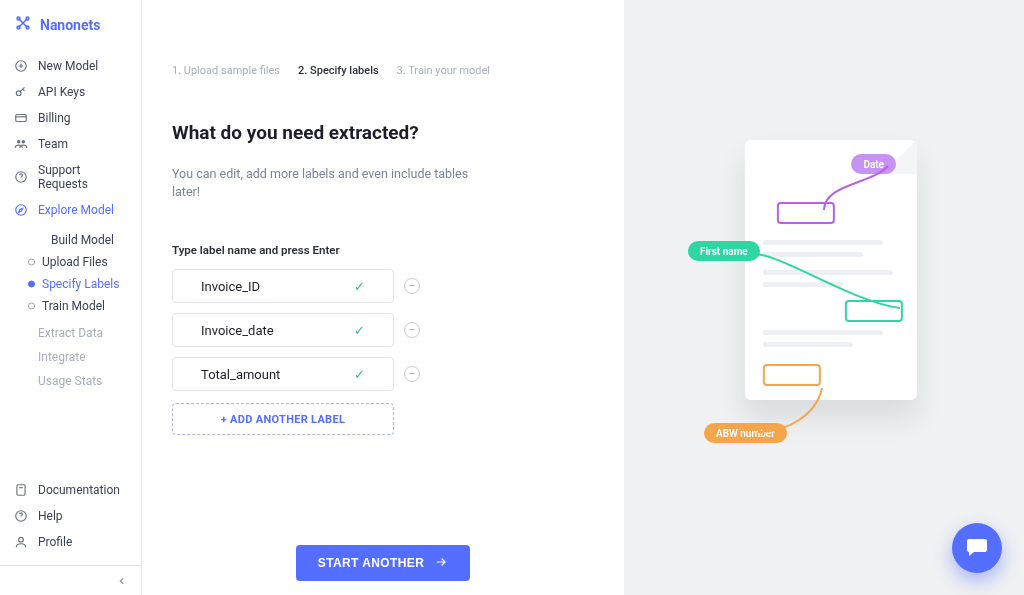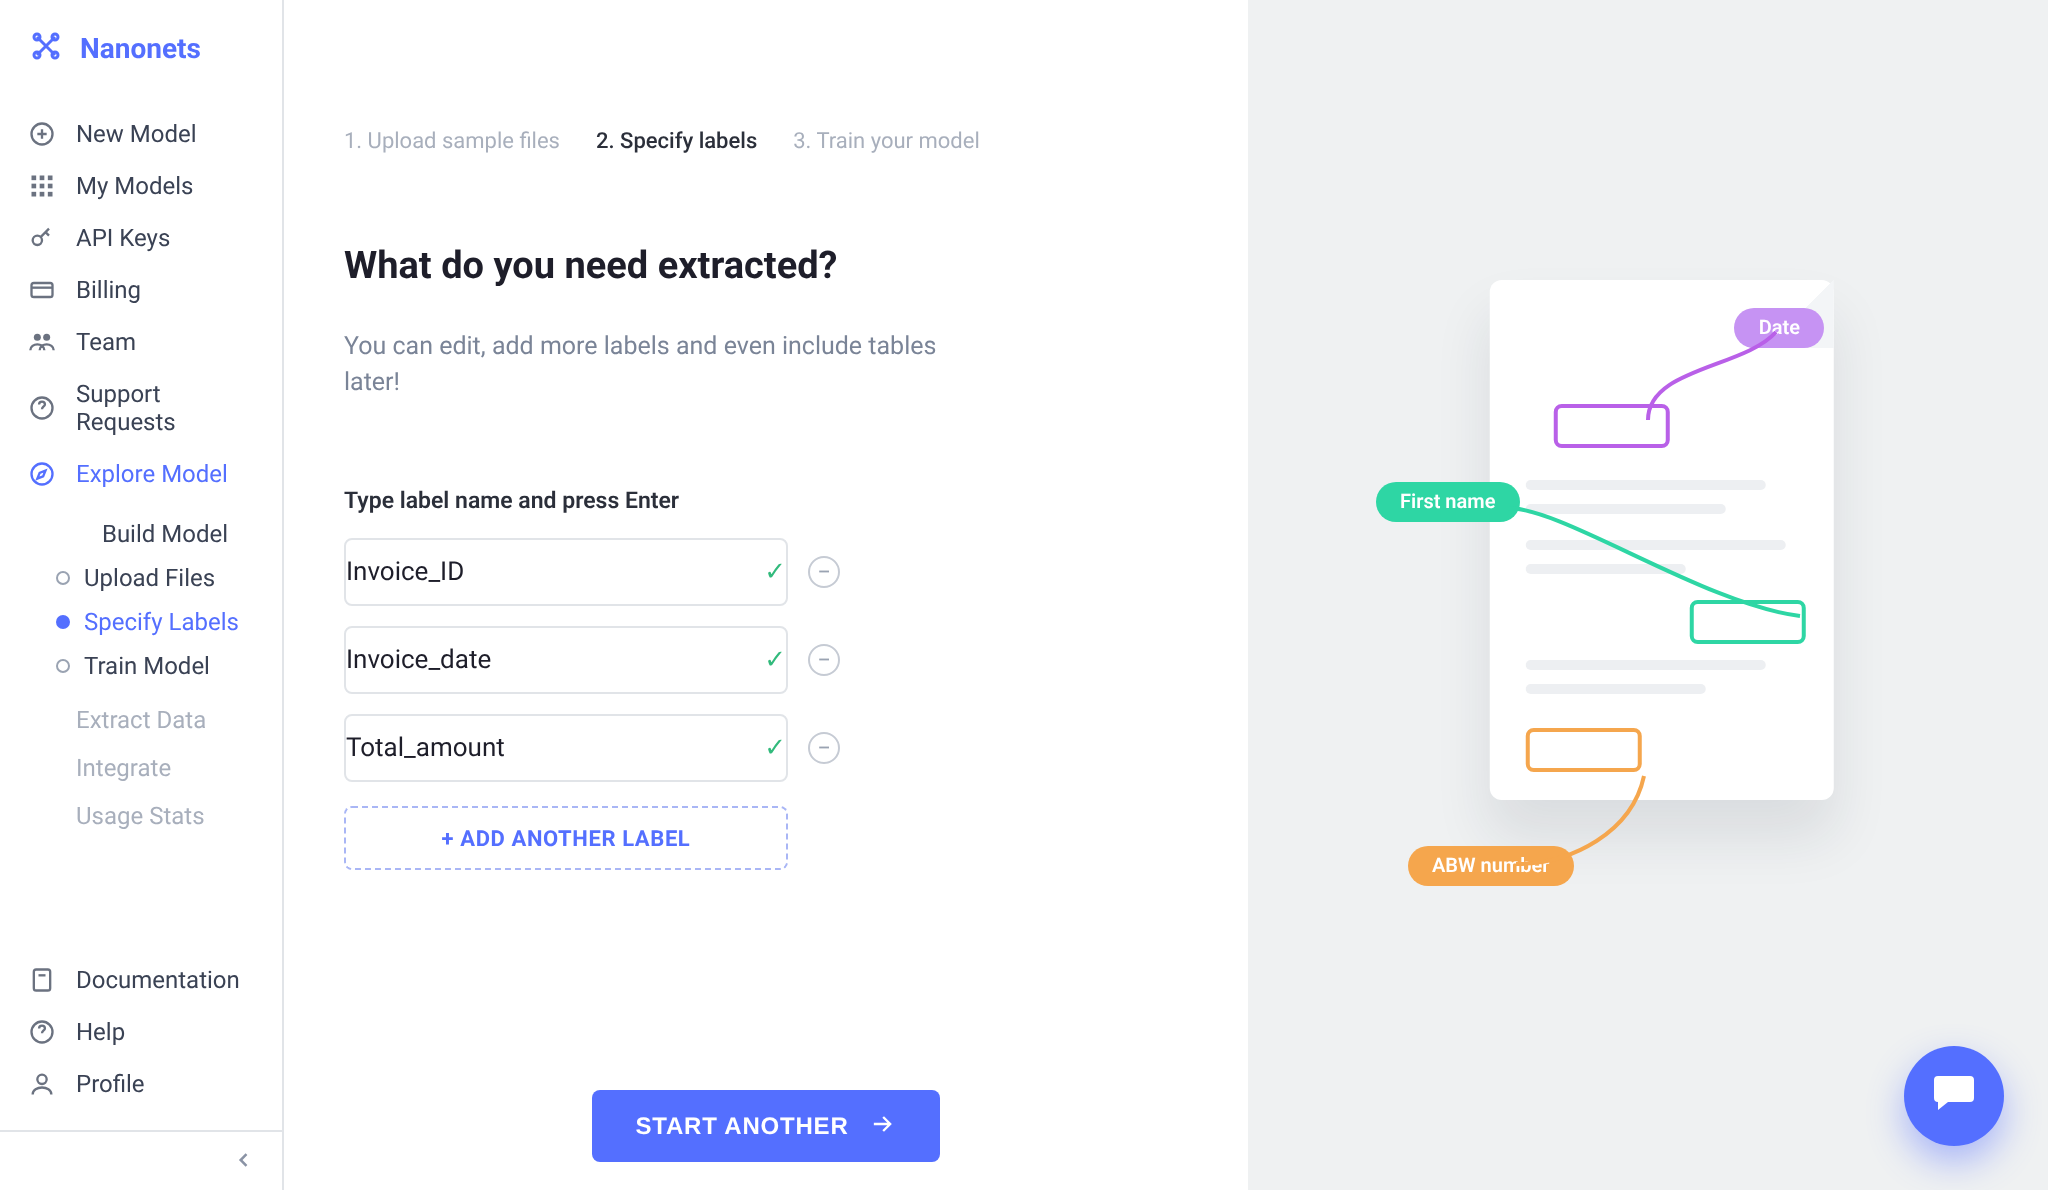--- a/index.html
+++ b/index.html
@@ -110,21 +110,21 @@
   .field-label { font-size:11.5px; font-weight:600; color:#2B2F3A; margin-top:30px; margin-bottom:12px; }
   .label-row {
     display:flex; align-items:center; gap:10px; margin-bottom:10px;
   }
   .label-input {
     flex:0 0 222px;
     height:34px;
     border:1px solid var(--border);
     border-radius:4px;
     display:flex; align-items:center;
-    padding: 0 0;
+    padding: 0 28px;
     font-size:13px;
     justify-content: space-between;
   }
   .label-input .text { color:#1E1E2A; }
   .check { color: var(--green); font-size:13px; }
   .remove-btn {
     width:16px; height:16px; border-radius:50%;
     border:1px solid #C6CBD4; display:flex; align-items:center; justify-content:center;
     color:#9AA3B2; font-size:12px; line-height:1;
     cursor:pointer;
@@ -213,36 +213,20 @@
       <span class="ic">
         <svg width="14" height="14" viewBox="0 0 24 24" fill="none" stroke="currentColor" stroke-width="2">
             <circle cx="12" cy="12" r="9"></circle>
             <path d="M12 8v8M8 12h8"></path>
           </svg>
       </span>
       <span>New Model</span>
     </div>
     <div class="nav-item">
       <span class="ic">
-        <svg width="14" height="14" viewBox="0 0 24 24" fill="currentColor">
-            <rect x="3" y="3" width="4" height="4"></rect>
-            <rect x="10" y="3" width="4" height="4"></rect>
-            <rect x="17" y="3" width="4" height="4"></rect>
-            <rect x="3" y="10" width="4" height="4"></rect>
-            <rect x="10" y="10" width="4" height="4"></rect>
-            <rect x="17" y="10" width="4" height="4"></rect>
-            <rect x="3" y="17" width="4" height="4"></rect>
-            <rect x="10" y="17" width="4" height="4"></rect>
-            <rect x="17" y="17" width="4" height="4"></rect>
-          </svg>
-      </span>
-      <span>My Models</span>
-    </div>
-    <div class="nav-item">
-      <span class="ic">
         <svg width="14" height="14" viewBox="0 0 24 24" fill="none" stroke="currentColor" stroke-width="2">
             <circle cx="8" cy="14" r="4"></circle>
             <path d="M11 11l7-7M15 7l3 3"></path>
           </svg>
       </span>
       <span>API Keys</span>
     </div>
     <div class="nav-item">
       <span class="ic">
         <svg width="14" height="14" viewBox="0 0 24 24" fill="none" stroke="currentColor" stroke-width="2">
@@ -402,21 +386,21 @@
       <div class="rect" style="top:224px; left:18px; width:58px; height:22px; border-color: var(--box-orange);"></div>
 
       <div class="line" style="top:100px; left:18px; width:120px;"></div>
       <div class="line" style="top:112px; left:18px; width:100px;"></div>
       <div class="line" style="top:130px; left:18px; width:130px;"></div>
       <div class="line" style="top:142px; left:18px; width:80px;"></div>
       <div class="line" style="top:190px; left:18px; width:120px;"></div>
       <div class="line" style="top:202px; left:18px; width:90px;"></div>
     </div>
 
-    <div class="pill" style="background:var(--pill-purple); top:154px; right:112px;">
+    <div class="pill" style="background:var(--pill-purple); top:154px; right:128px;">
       <span>Date</span>
     </div>
     <div class="pill" style="background:var(--pill-teal); top:241px; left:64px;">
       <span>First name</span>
     </div>
     <div class="pill" style="background:var(--pill-orange); top:423px; left:80px;">
       <span>ABW number</span>
     </div>
 
     <svg class="connector" style="top:164px; left:198px; width:70px; height:48px;" viewBox="0 0 70 48">

